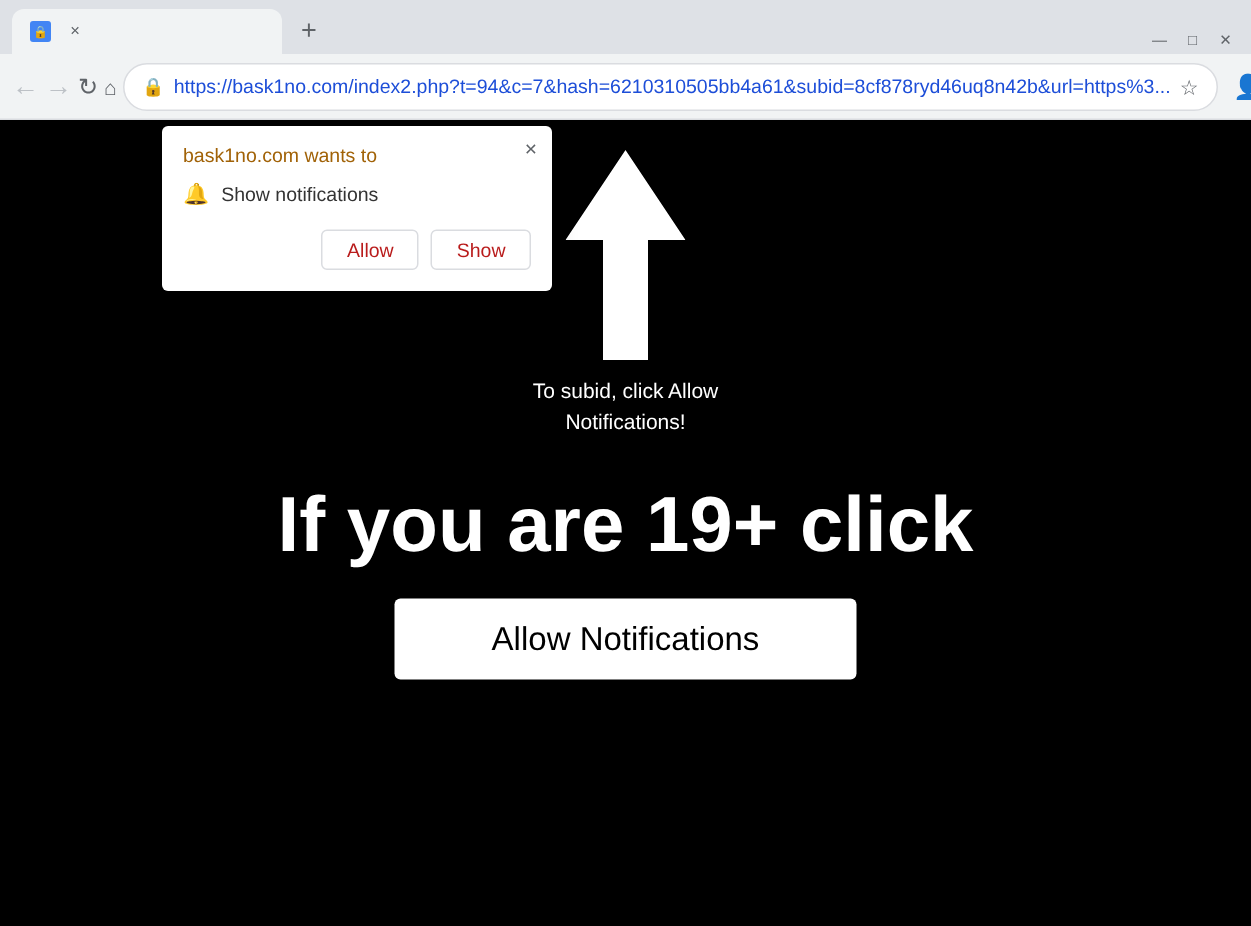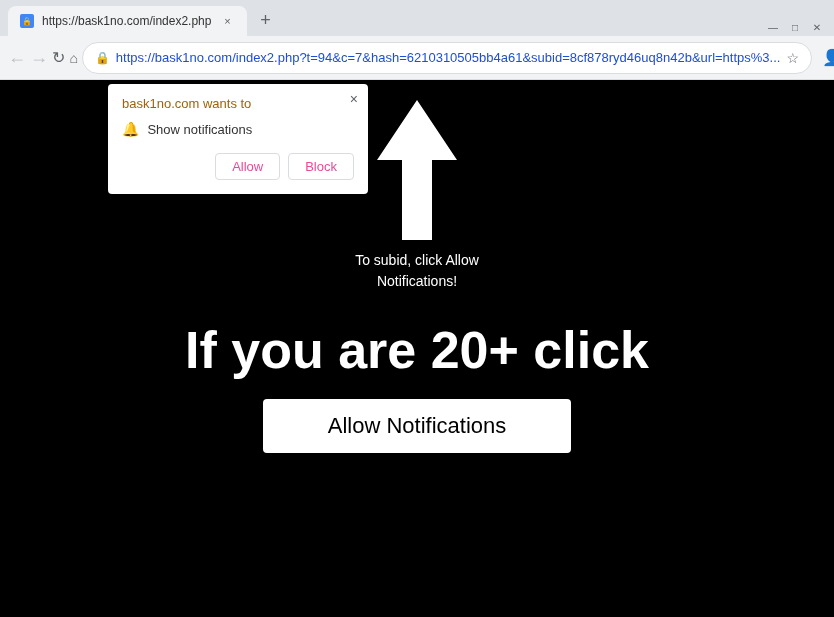--- a/index.html
+++ b/index.html
@@ -112,21 +112,21 @@
     .bell-icon { font-size: 14px; color: #5f6368; }
     .popup-notification-text { font-size: 13px; color: #333; }
     .popup-buttons { display: flex; gap: 8px; justify-content: flex-end; }
     .popup-btn {
       padding: 5px 16px;
       border-radius: 4px;
       font-size: 13px;
       cursor: pointer;
       border: 1px solid #dadce0;
       background: #fff;
-      color: #ec4899;
+      color: #b91c1c;
     }
 
     
     .page-content {
       display: flex;
       flex-direction: column;
       align-items: center;
       padding-top: 20px;
       width: 100%;
     }
@@ -160,21 +160,20 @@
     }
   </style>
 </head>
 <body>
 
 <div class="browser-frame">
 
   <div class="tab-bar">
     <div class="tab">
       <div class="tab-favicon">🔒</div>
-      <span class="tab-title">https://bask1no.com/index2.php</span>
       <span class="tab-close">×</span>
     </div>
     <div class="new-tab-btn">+</div>
 
     <div class="window-controls">
       <div class="win-btn">—</div>
       <div class="win-btn">□</div>
       <div class="win-btn">✕</div>
     </div>
   </div>
@@ -201,32 +200,32 @@
 
     <div class="notification-popup">
       <div class="popup-close">×</div>
       <div class="popup-title">bask1no.com wants to</div>
       <div class="popup-row">
         <span class="bell-icon">🔔</span>
         <span class="popup-notification-text">Show notifications</span>
       </div>
       <div class="popup-buttons">
         <button class="popup-btn">Allow</button>
-        <button class="popup-btn">Block</button>
+        <button class="popup-btn">Show</button>
       </div>
     </div>
 
     <div class="page-content">
 
       <svg width="80" height="140" viewBox="0 0 80 140" style="margin-bottom: 10px;">
         <polygon points="40,0 80,60 55,60 55,140 25,140 25,60 0,60" fill="white"></polygon>
       </svg>
 
       <div class="instruction-text" style="white-space: pre-line;">To subid, click Allow
 Notifications!</div>
 
-      <div class="big-text">If you are 20+ click</div>
+      <div class="big-text">If you are 19+ click</div>
 
       <button class="allow-btn">Allow Notifications</button>
     </div>
 
   </div>
 </div>
 
 </body></html>

